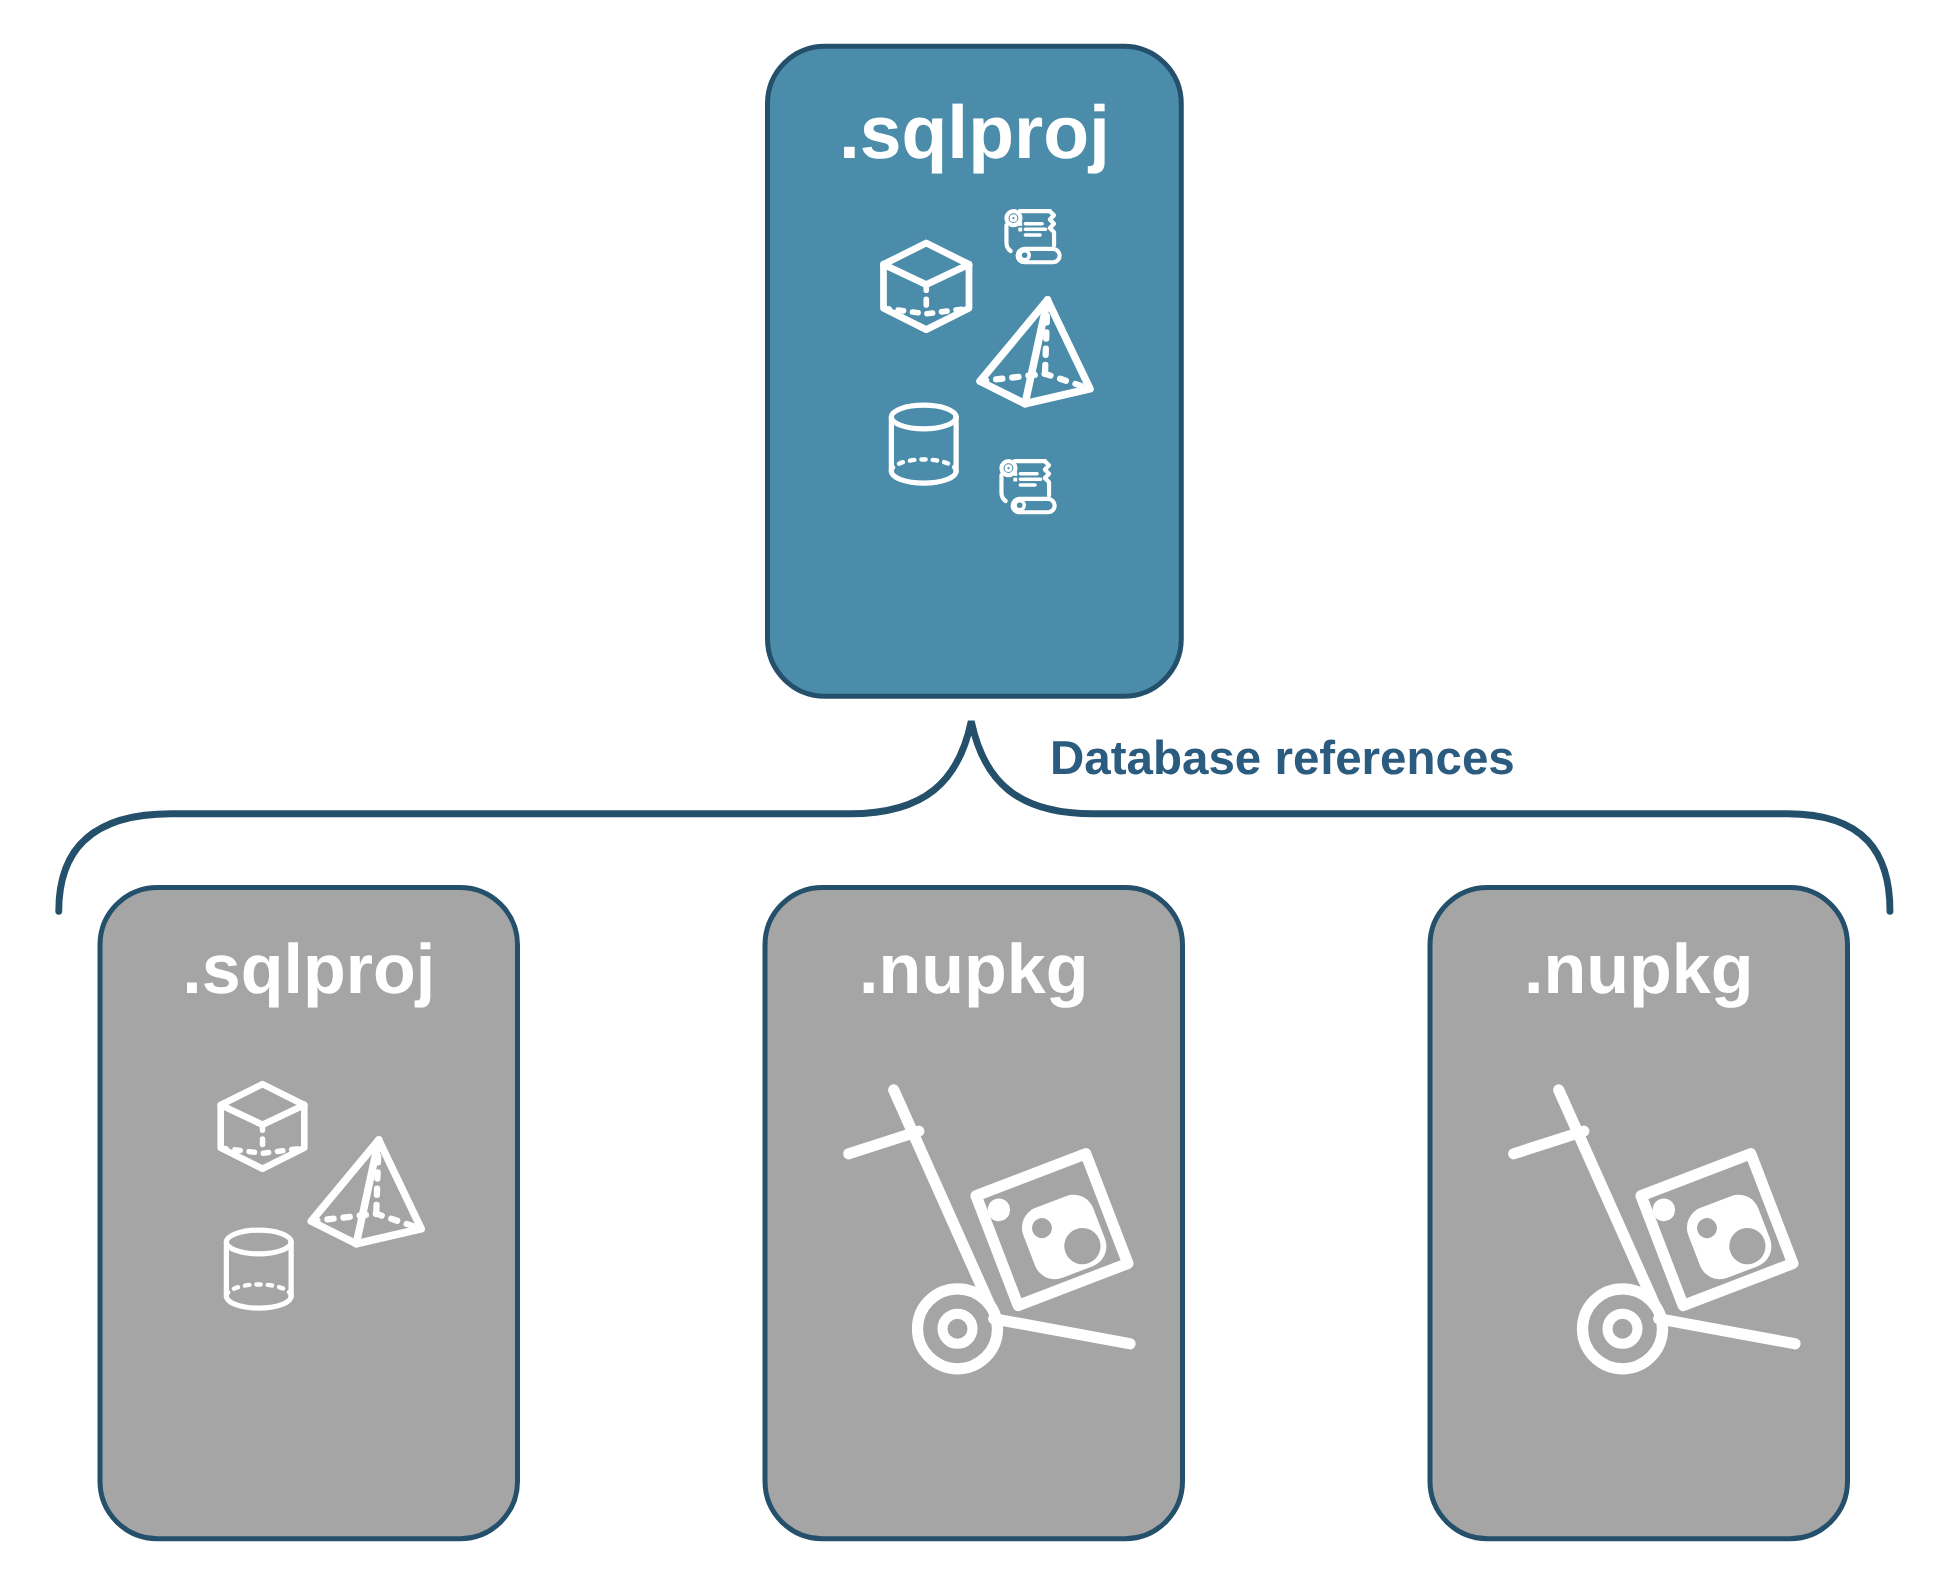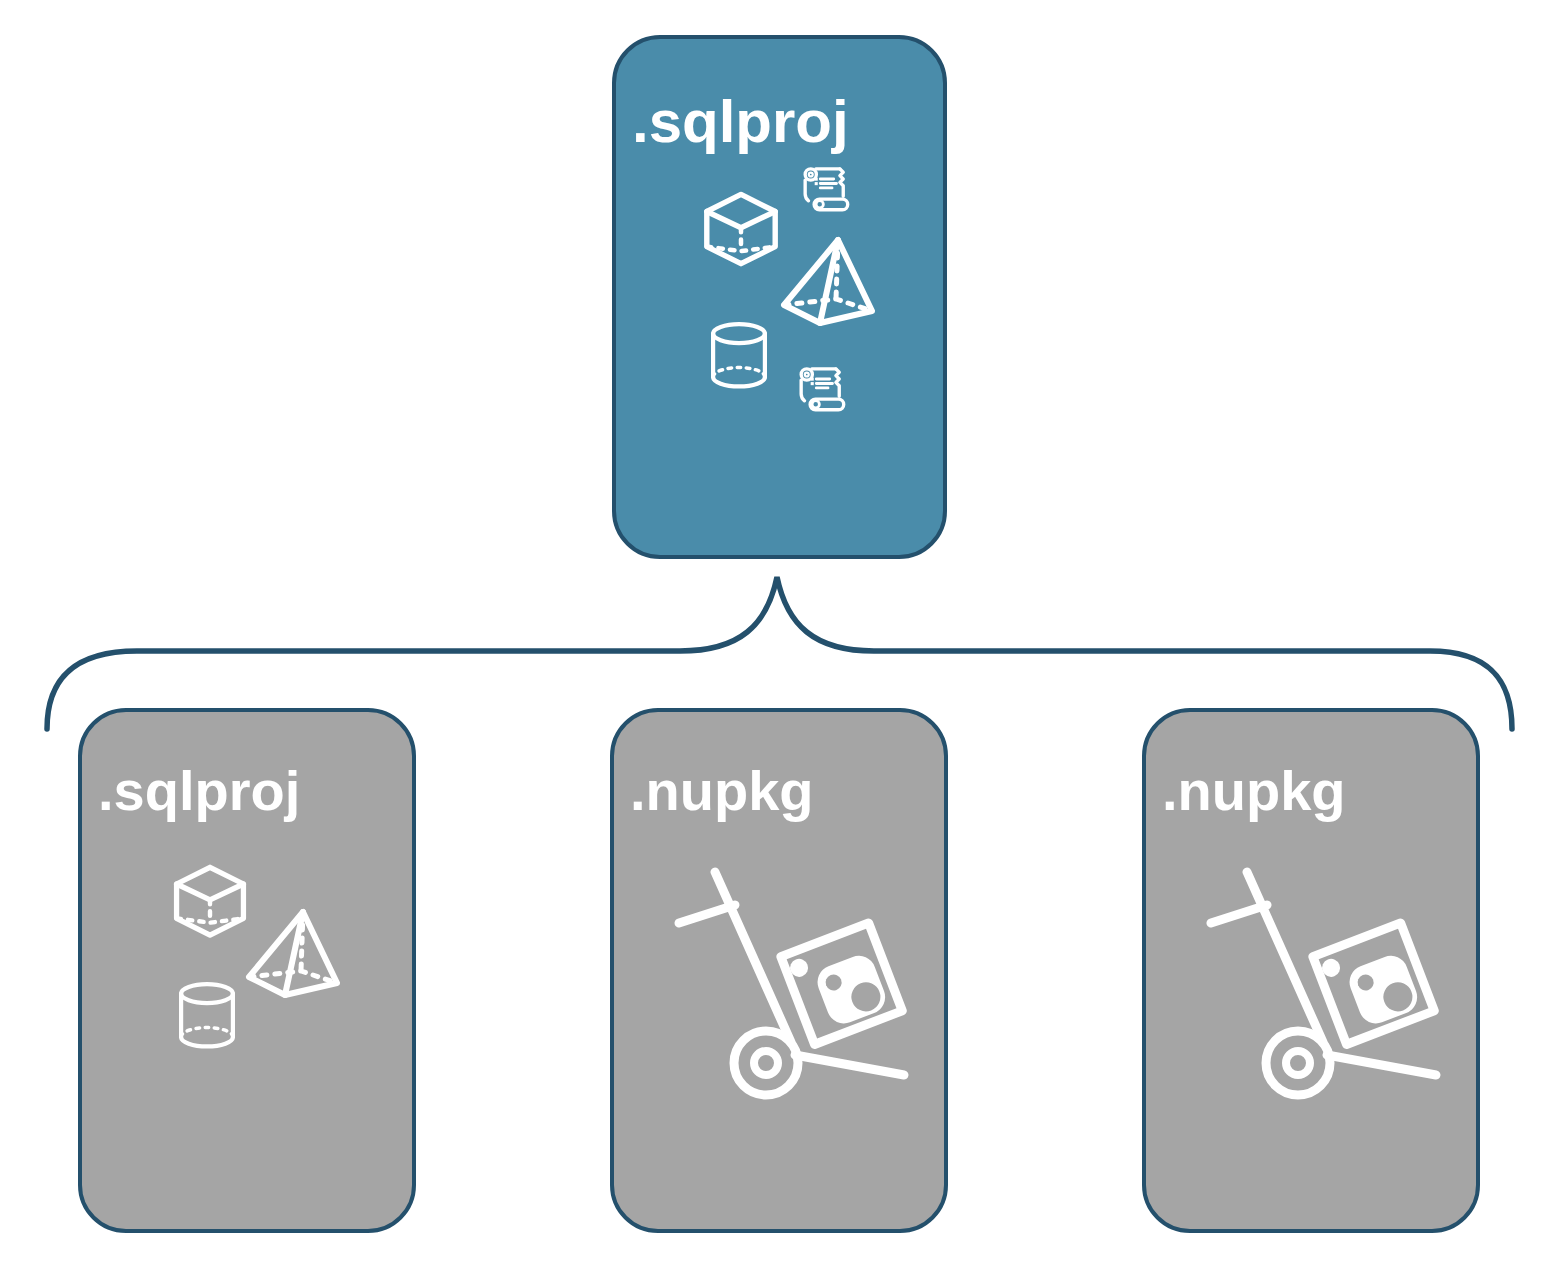--- a/index.html
+++ b/index.html
@@ -15,21 +15,21 @@
   .card{
     position:absolute;box-sizing:border-box;
     border:4px solid var(--outline);border-radius:48px;
   }
   .card.root{left:612px;top:35px;width:335px;height:524px;background:var(--root-fill);}
   .card.child{top:708px;width:338px;height:525px;background:var(--child-fill);}
   .card.child.c1{left:78px;}
   .card.child.c2{left:610px;}
   .card.child.c3{left:1142px;}
   .card-title{
-    position:absolute;left:0;right:0;margin:16px;
+    position:absolute;left:0;right:0;margin:0;text-align:center;
     color:var(--icon);font-weight:bold;letter-spacing:0px;
   }
   .card.root .card-title{top:32px;font-size:60px;}
   .card.child .card-title{top:30px;font-size:56px;}
   .icon{position:absolute;display:block;}
   .brace{position:absolute;left:40px;top:563px;width:1480px;height:175px;}
   .brace path{fill:none;stroke:var(--outline);stroke-width:5.5;stroke-linecap:round;}
   .connector-label{
     position:absolute;left:840px;top:586px;margin:0;
     font-size:38px;font-weight:bold;color:var(--label);white-space:nowrap;
@@ -110,20 +110,21 @@
       </svg>
     <svg class="icon" style="left:179px;top:326px;width:56px;height:56px" viewBox="0 0 100 100">
         <use href="#def-scroll"></use>
       </svg>
   </section>
 
   <svg class="brace" viewBox="0 0 1480 175">
     <path d="M 7 166 C 7 120 30 88 97 88 L 640 88 C 700 88 727 62 737 14
              C 747 62 774 88 834 88 L 1390 88 C 1452 88 1472 120 1472 166"></path>
   </svg>
+  <p class="connector-label">Database references</p>
 
   <section class="card child c1">
     <h2 class="card-title">.sqlproj</h2>
     <svg class="icon" style="left:84px;top:150px;width:88px;height:88px" viewBox="0 0 100 100">
         <use href="#def-cube"></use>
       </svg>
     <svg class="icon" style="left:161px;top:195px;width:100px;height:92px" viewBox="0 0 100 92">
         <use href="#def-pyramid"></use>
       </svg>
     <svg class="icon" style="left:90px;top:264px;width:70px;height:80px" viewBox="0 0 100 104">

